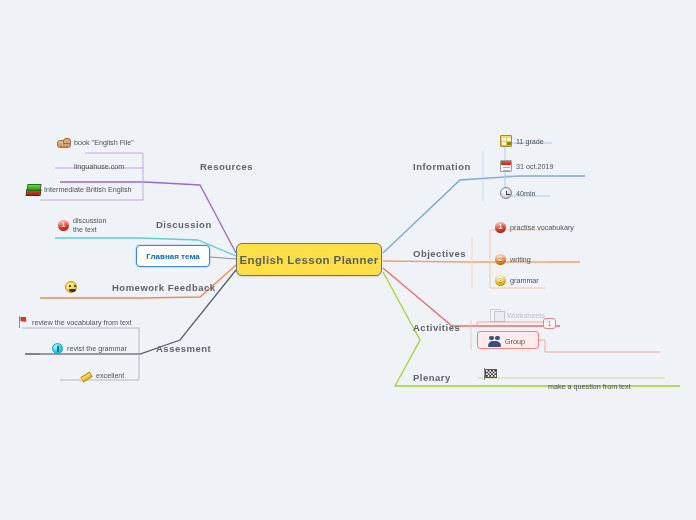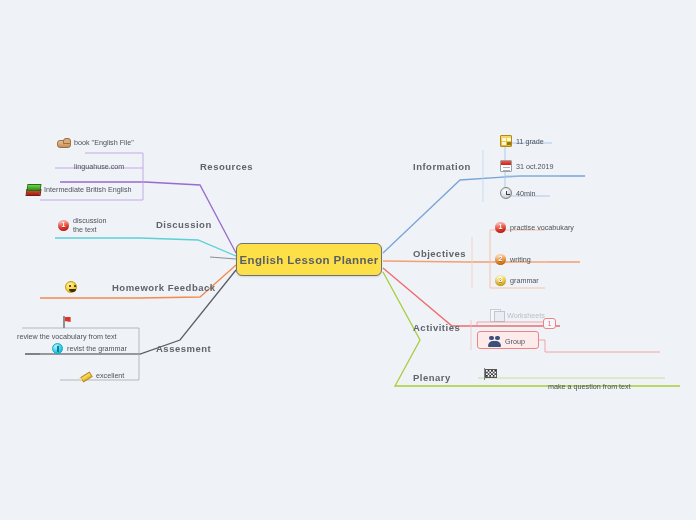--- a/index.html
+++ b/index.html
@@ -309,20 +309,23 @@
     <path d="M236 270 L180 340 L140 354 L25 354" stroke="#5a5f66" stroke-width="1.3" fill="none"></path>
     <path d="M139 354 L139 328 L22 328" stroke="#aeb3ba" stroke-width="0.9" fill="none"></path>
     <path d="M139 354 L40 354" stroke="#aeb3ba" stroke-width="0.9" fill="none"></path>
     <path d="M139 354 L139 380 L60 380" stroke="#aeb3ba" stroke-width="0.9" fill="none"></path>
   </svg>
 
   <div class="central">
     <span>English Lesson Planner</span>
   </div>
 
+  <div class="edit-node">
+    <span>Главная тема</span>
+  </div>
 
   <div class="branch-label" style="left:413px; top:161px;">Information</div>
   <div class="branch-label" style="left:413px; top:248px;">Objectives</div>
   <div class="branch-label" style="left:413px; top:322px;">Activities</div>
   <div class="branch-label" style="left:413px; top:372px;">Plenary</div>
   <div class="branch-label" style="left:156px; top:161px;padding-left:44px;">Resources</div>
   <div class="branch-label" style="left:156px; top:219px;">Discussion</div>
   <div class="branch-label" style="left:112px; top:282px;">Homework Feedback</div>
   <div class="branch-label" style="left:156px; top:343px;">Assesment</div>
 
@@ -385,21 +388,21 @@
   <div class="leaf wrap" style="left:58px; top:216px; width:58px;">
     <span class="icon ico-circle-num n-red">1</span>
     <span class="txt">discussion  the text</span>
   </div>
 
   <div class="leaf" style="left:65px; top:281px;">
     <span class="icon ico-smiley"></span>
     <span class="txt"></span>
   </div>
 
-  <div class="leaf" style="left:17px; top:316px;flex-direction:column;">
+  <div class="leaf" style="left:17px; top:316px;">
     <span class="icon ico-flag"></span>
     <span class="txt">review the vocabulary from text</span>
   </div>
   <div class="leaf" style="left:52px; top:343px;">
     <span class="icon ico-dot-cyan"></span>
     <span class="txt">revist the grammar</span>
   </div>
   <div class="leaf" style="left:79px; top:369px;">
     <span class="icon ico-pencil"></span>
     <span class="txt">excellent</span>

